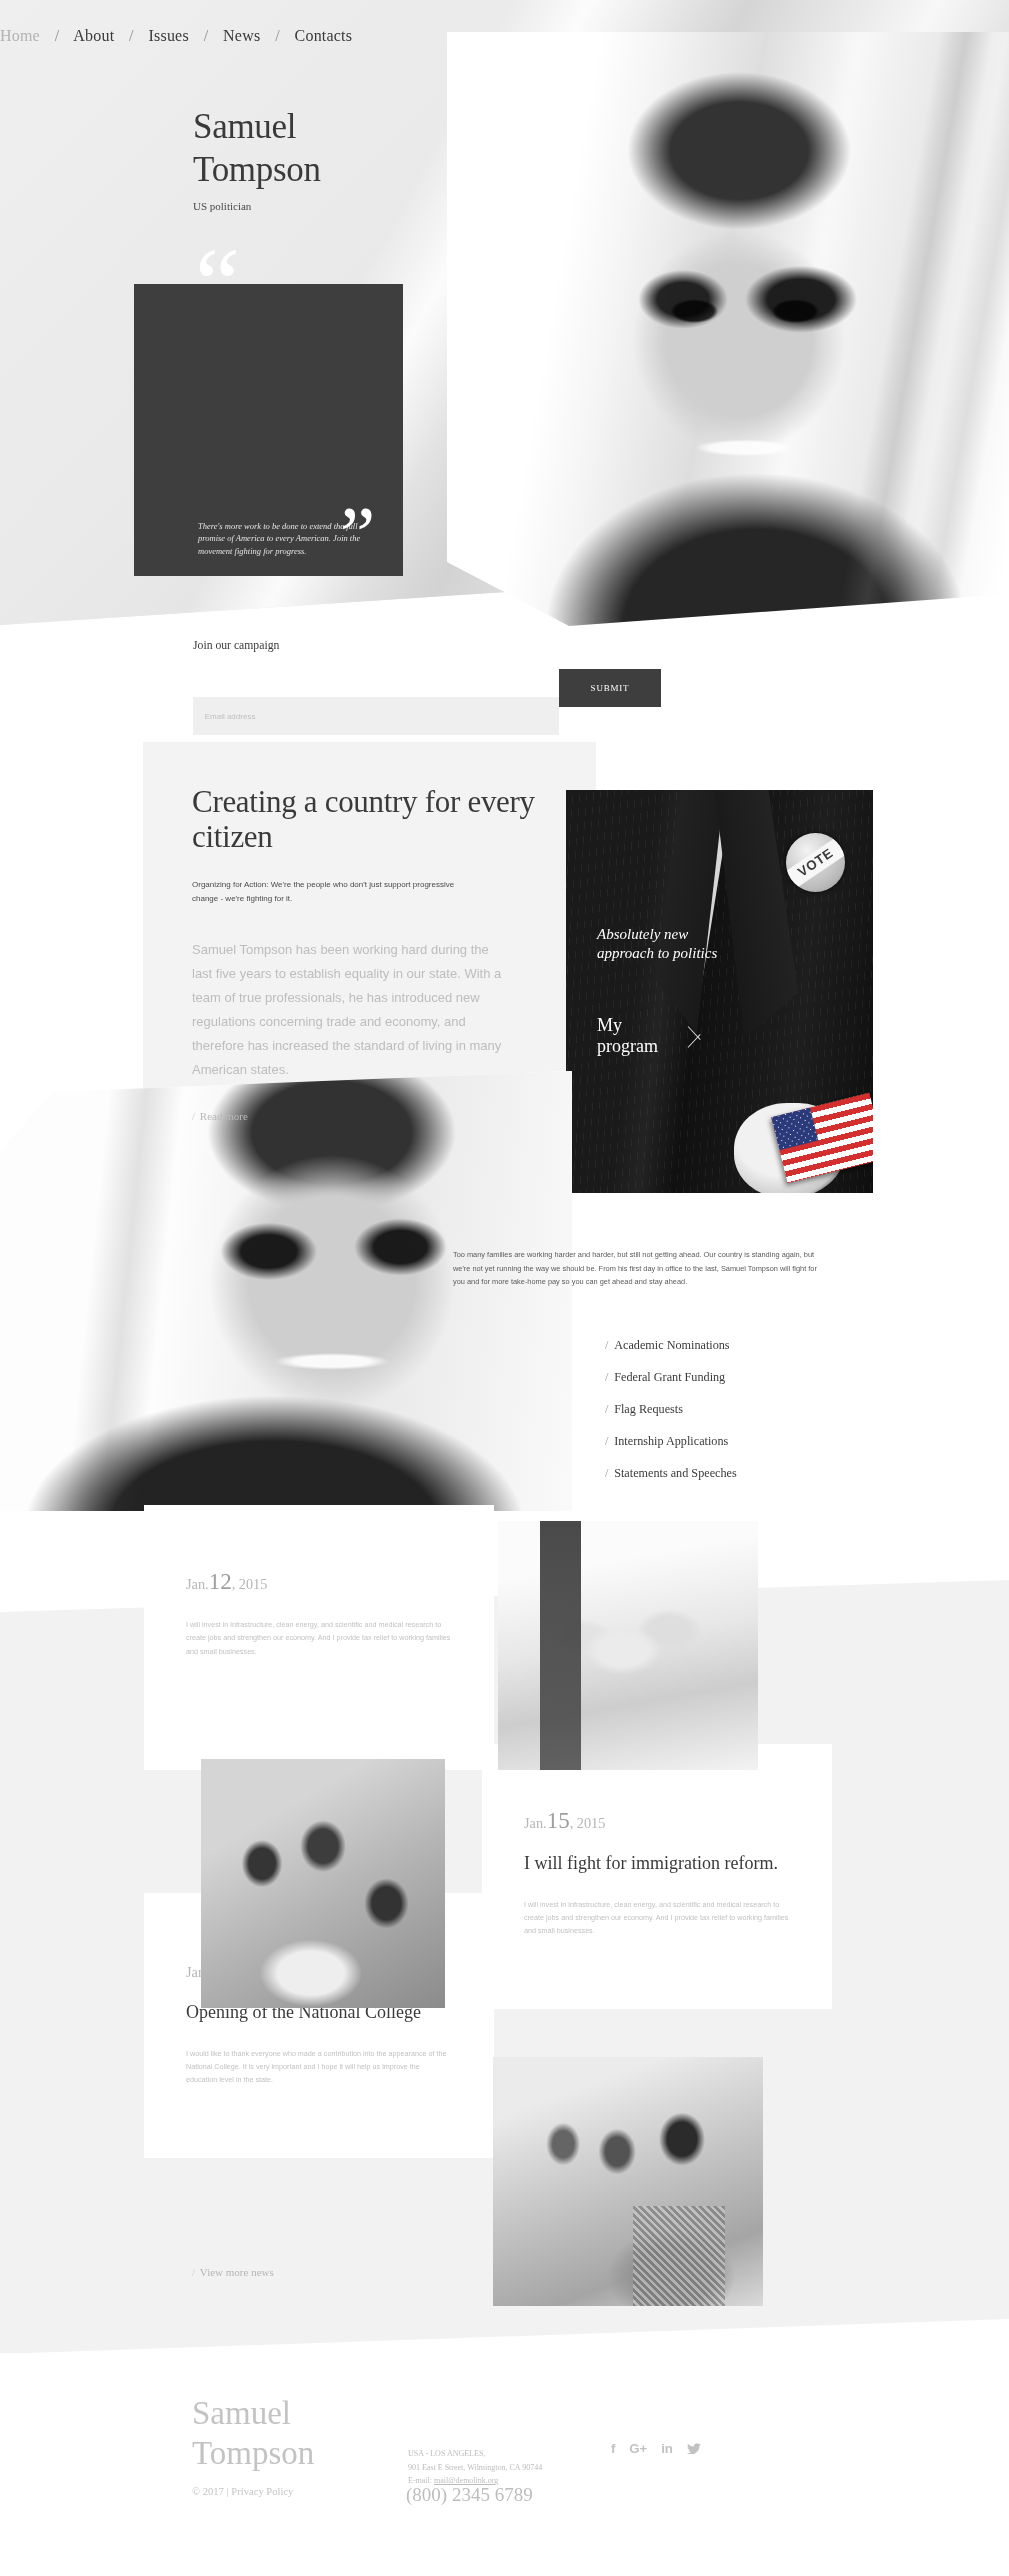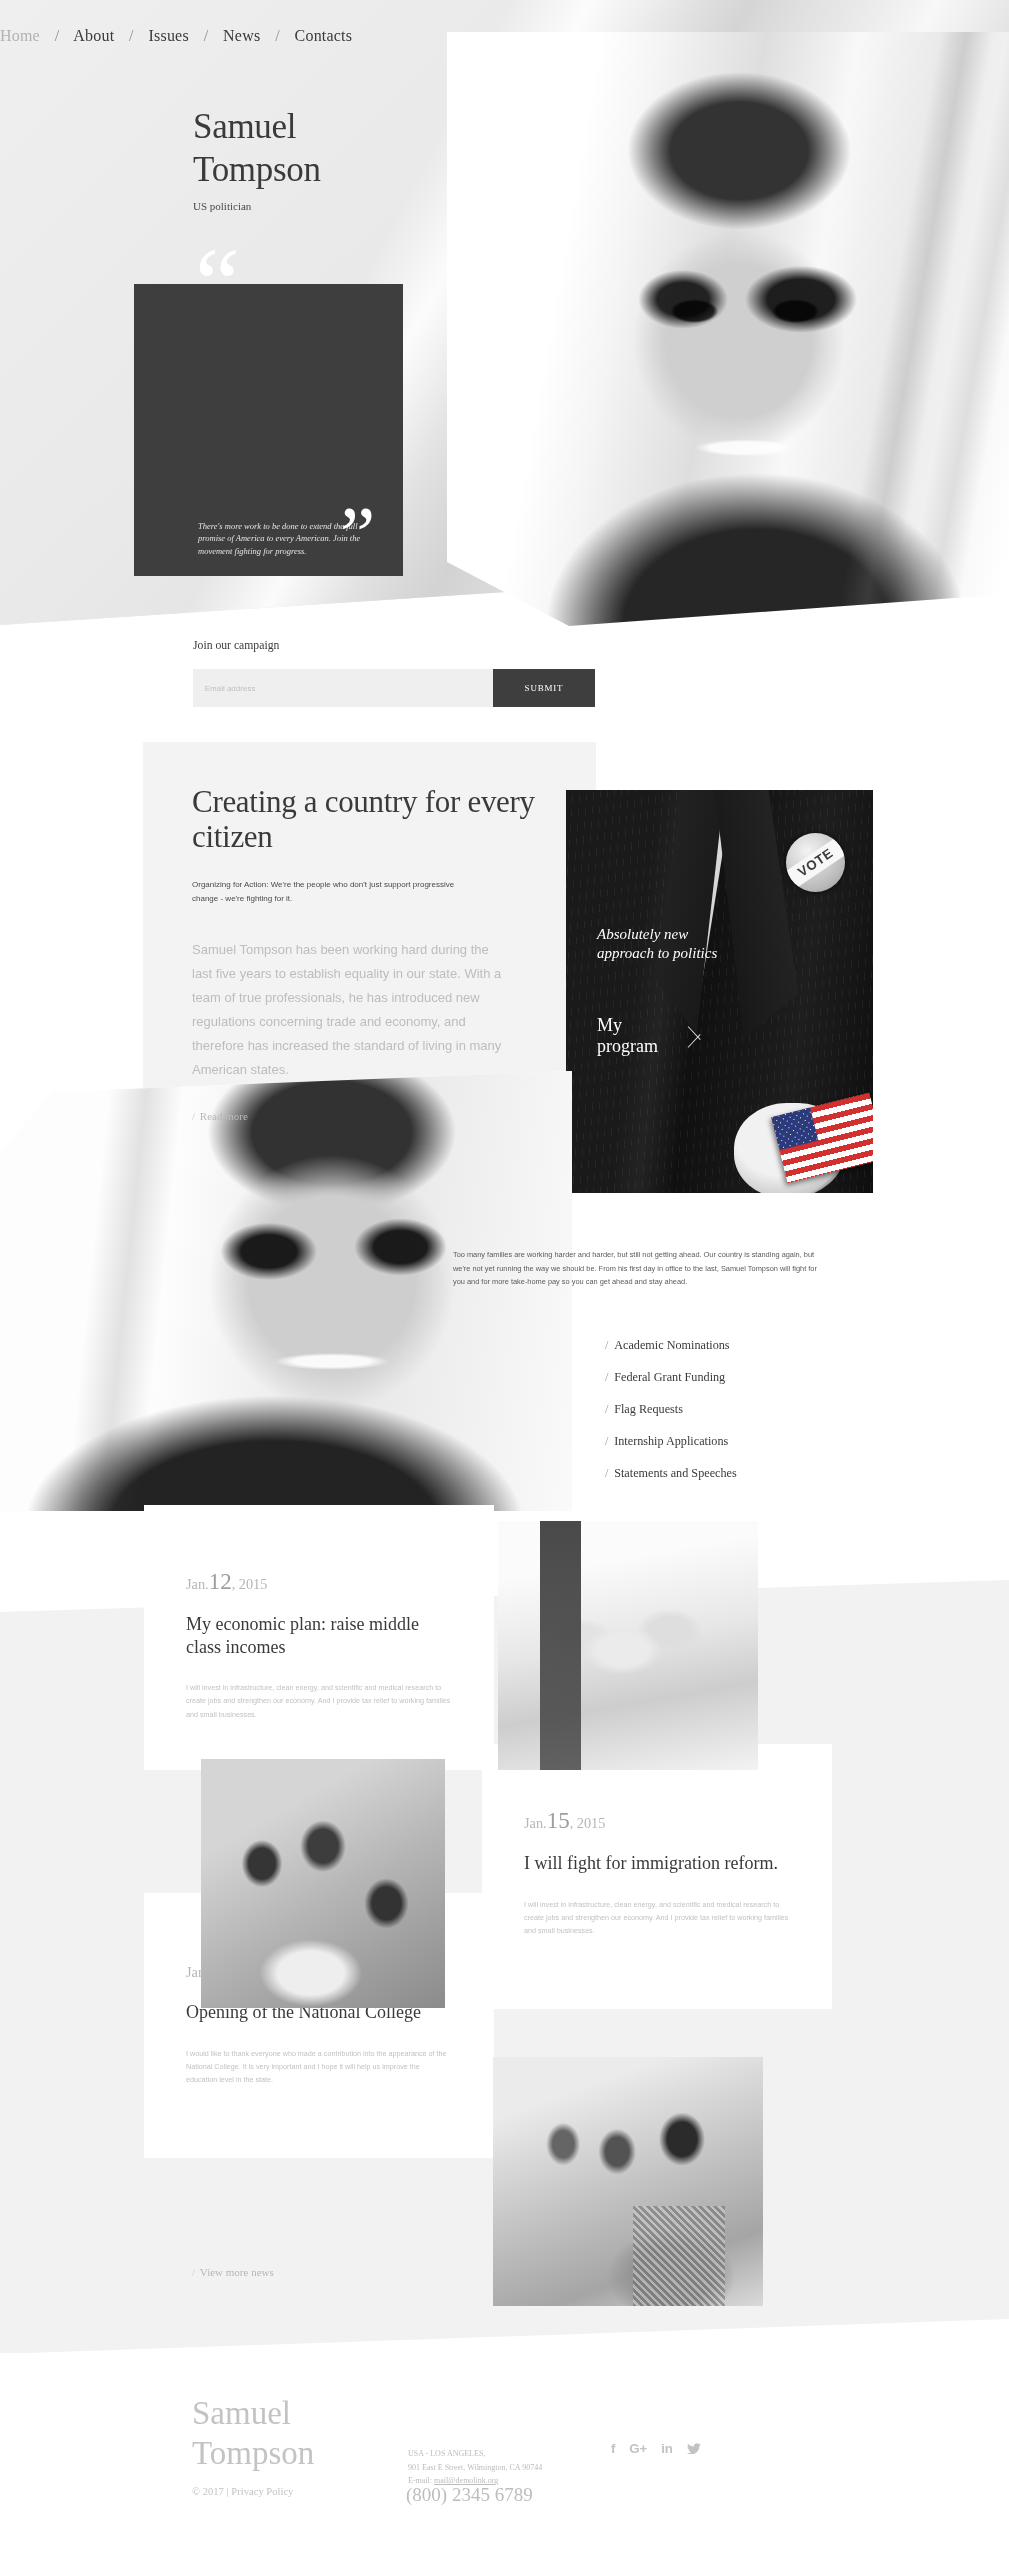--- a/index.html
+++ b/index.html
@@ -97,22 +97,22 @@
   .quote-close {
     position:absolute; right:31px; bottom:41px; font-size:80px; line-height:0;
     color:#ffffff; letter-spacing:-3.2px;
   }
 
   
   .subscribe { position:absolute; left:193px; top:639px; z-index:12; }
   .subscribe h3 { font-size:11.7px; font-weight:400; color:#3a3a3a; margin-bottom:17px; }
   .sub-row { display:flex; align-items:stretch; }
   .sub-input {
-    width:300px; height:38px; background:#efefef; border:none;
-    padding:0 11.7px; font-family:"Liberation Sans", sans-serif; font-size:8px; color:#666;
+    width:366px; height:38px; background:#efefef; border:none;
+    padding:0 11.7px; font-family:"Liberation Sans", sans-serif; font-size:8px; color:#666;margin-top:28px;
   }
   .sub-input::placeholder { color:#c0c0c0; }
   .sub-btn {
     width:102px; height:38px; background:#3e3e3e; color:#fff; border:none;
     font-family:"Liberation Serif", serif; font-size:9px; letter-spacing:0.8px; cursor:pointer;
   }
 
   
   .sec-create-bg {
     position:absolute; left:143px; top:742px; width:453px; height:347px;
@@ -417,21 +417,20 @@
     <a href="#"><span class="slash">/</span><span>Flag Requests</span></a>
     <a href="#"><span class="slash">/</span><span>Internship Applications</span></a>
     <a href="#"><span class="slash">/</span><span>Statements and Speeches</span></a>
   </div>
 
   <div class="news-bg"></div>
 
   <div class="nimg img-hands" style="left:498px; top:1521px; width:260px; height:249px;"></div>
   <div class="ncard" style="left:144px; top:1505px; width:350px; height:265px; padding:64px 42px 0 42px;">
     <div class="date"><span>Jan.</span><span class="d">12</span><span>, 2015</span></div>
-    <h3>My economic plan: raise middle class incomes</h3>
     <p>I will invest in infrastructure, clean energy, and scientific and medical research to create jobs and strengthen our economy. And I provide tax relief to working families and small businesses.</p>
   </div>
 
   <div class="nimg img-kids" style="left:201px; top:1759px; width:244px; height:249px;"></div>
   <div class="ncard" style="left:482px; top:1744px; width:350px; height:265px; padding:64px 42px 0 42px;">
     <div class="date"><span>Jan.</span><span class="d">15</span><span>, 2015</span></div>
     <h3>I will fight for immigration reform.</h3>
     <p>I will invest in infrastructure, clean energy, and scientific and medical research to create jobs and strengthen our economy. And I provide tax relief to working families and small businesses.</p>
   </div>
 

